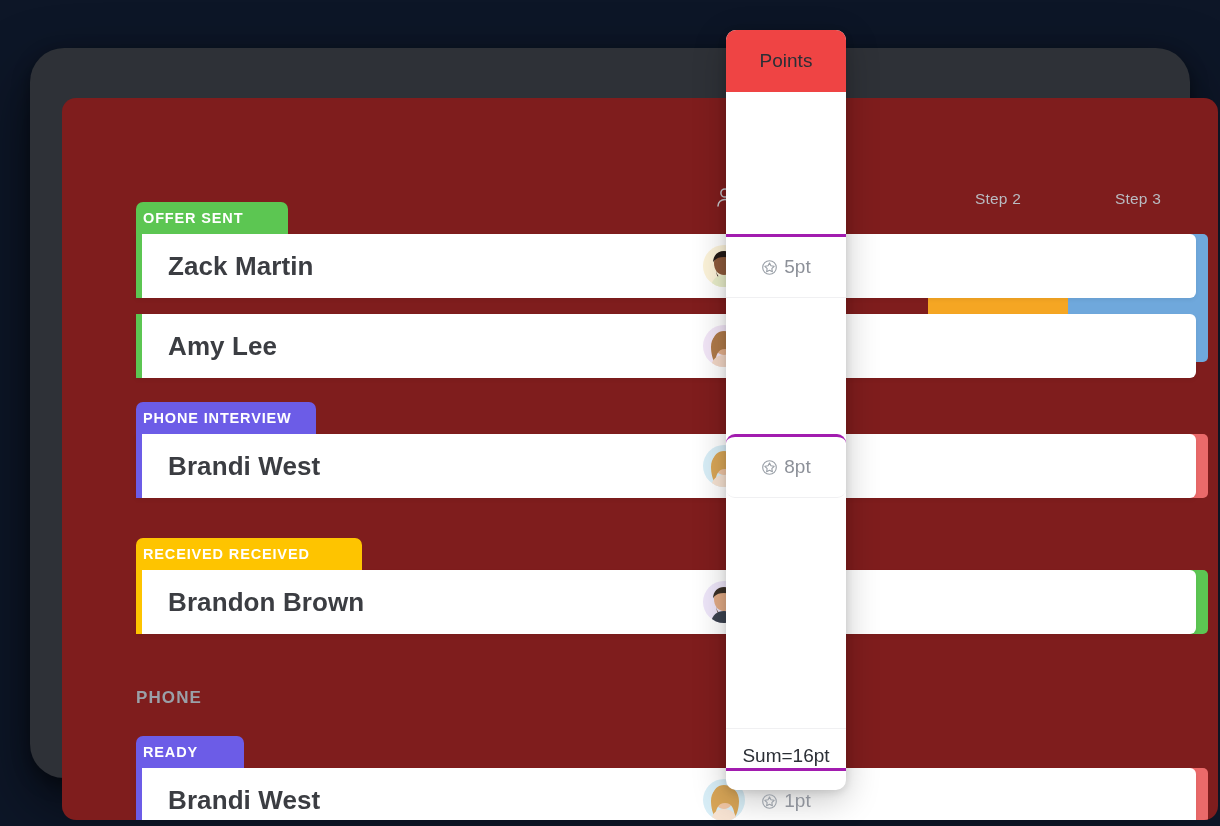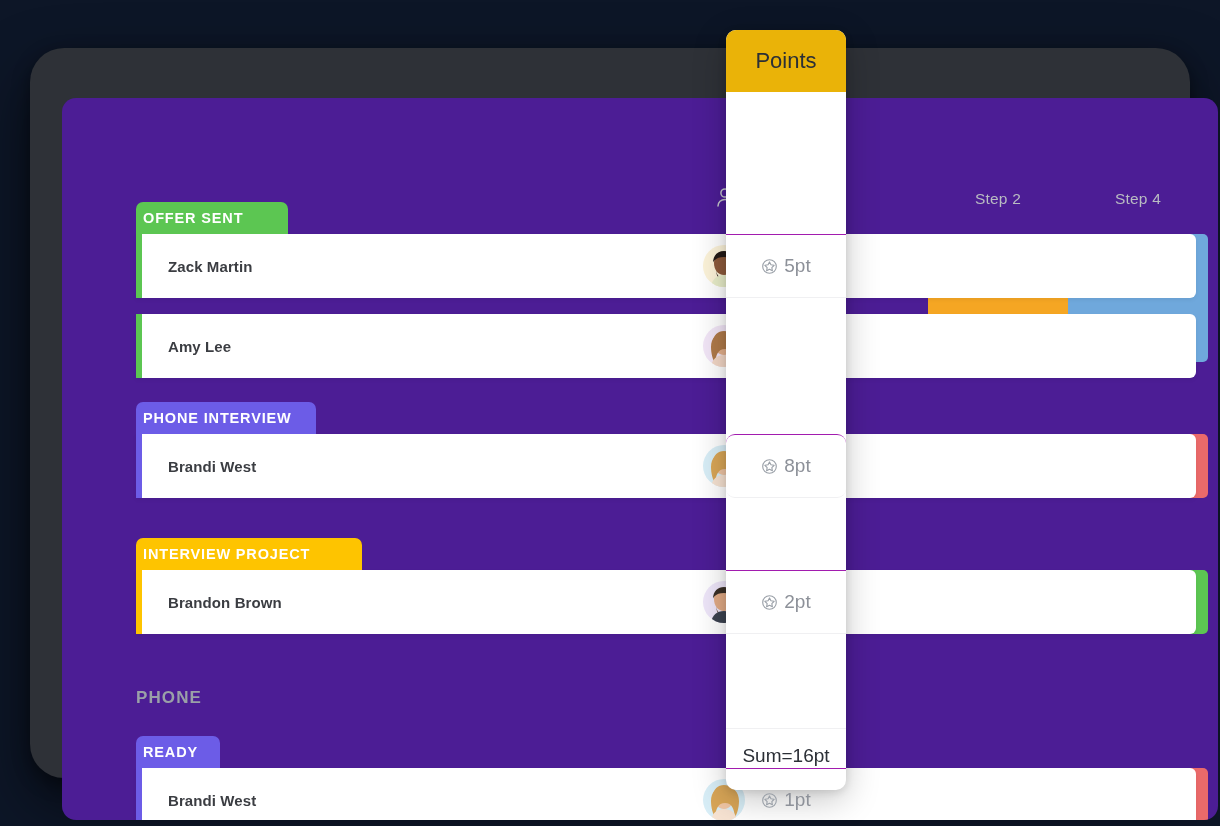--- a/index.html
+++ b/index.html
@@ -16,21 +16,21 @@
     left: 30px; top: 48px;
     width: 1160px; height: 730px;
     background: #2e3137;
     border-radius: 34px;
     box-shadow: 0 26px 60px rgba(0,0,0,.55), 0 6px 18px rgba(0,0,0,.4);
   }
   #device-screen {
     position: absolute;
     left: 32px; top: 50px;
     width: 1156px; height: 722px;
-    background: #4c1d95;
+    background: #7f1d1d;
     border-radius: 14px;
     overflow: hidden;
   }
 
   
   .board { position: absolute; inset: 0; }
 
   .col-head {
     position: absolute;
     top: 92px;
@@ -74,21 +74,21 @@
   .row.first { border-top-right-radius: 6px; }
   .row .bar {
     position: absolute; left: 0; top: 0;
     width: 6px; height: 100%;
   }
   .row.first .bar { border-radius: 0; }
   .row .name {
     position: absolute;
     left: 32px; top: 50%;
     transform: translateY(-50%);
-    font-size: 15px;
+    font-size: 26px;
     font-weight: bold;
     color: #3b3d42;
     letter-spacing: .1px;
   }
   .row .avatar {
     position: absolute;
     left: 567px; top: 50%;
     transform: translateY(-50%);
     width: 42px; height: 42px;
     border-radius: 50%;
@@ -127,35 +127,35 @@
     position: absolute;
     left: 726px; top: 30px;
     width: 120px; height: 760px;
     background: #fff;
     border-radius: 10px;
     box-shadow: 0 10px 34px rgba(0,0,0,.22), 0 2px 8px rgba(0,0,0,.12);
     z-index: 50;
   }
   #points-header {
     height: 62px;
-    background: #eab308;
+    background: #ef4444;
     border-radius: 10px 10px 0 0;
     display: flex; align-items: center; justify-content: center;
-    font-size: 22px;
+    font-size: 19px;
     color: #2b2f36;
   }
   #points-body { position: relative; height: 636px; }
   .pt-cell {
     position: absolute;
     left: 0; width: 120px; height: 64px;
     display: flex; align-items: center; justify-content: center;
     gap: 6px;
     font-size: 19px;
     color: #8d9199;
-    border-top: 1px solid #a21caf;
+    border-top: 3px solid #a21caf;
     border-bottom: 1px solid #f0f0f2;
   }
   .pt-cell .star-icon { display: block; }
   #points-footer {
     height: 54px;
     background: #fff;
     border-top: 1px solid #f0f0f2;
     border-radius: 0 0 10px 10px;
     display: flex; align-items: center; justify-content: center;
     font-size: 19px;
@@ -171,21 +171,21 @@
 
       <div id="head-person" class="col-head">
         <span class="person-icon">
           <svg width="20" height="22" viewBox="0 0 20 22" fill="none" stroke="#c3c6cb" stroke-width="1.5" stroke-linecap="round">
             <circle cx="10" cy="7" r="4.1"></circle>
             <path d="M3 20c0-3.9 3.1-6.6 7-6.6s7 2.7 7 6.6"></path>
           </svg>
         </span>
       </div>
       <div id="head-step2" class="col-head">Step 2</div>
-      <div id="head-step3" class="col-head">Step 4</div>
+      <div id="head-step3" class="col-head">Step 3</div>
 
       <div id="rows-host">
           <div class="group-badge" style="background: rgb(92, 198, 82); top: 104px; width: 152px;">OFFER SENT</div>
           <div class="row first" style="top: 136px;">
             <div class="bar" style="background: rgb(92, 198, 82);"></div>
             <div class="name">Zack Martin</div>
             <div class="avatar">
               <svg width="42" height="42" viewBox="0 0 42 42">
     <rect width="42" height="42" fill="#fcf3d9"></rect>
     <path d="M21 8c6 0 10 4 10 10s-4 12-10 12-10-5-10-12S15 8 21 8z" fill="#8d5a3b"></path>
@@ -221,38 +221,38 @@
     <rect width="42" height="42" fill="#d8eef7"></rect>
     <path d="M21 8c6 0 10 4 10 10s-4 12-10 12-10-5-10-12S15 8 21 8z" fill="#f0c6a5"></path>
     <path d="M10 18c0-8 5-12 11-12s11 4 11 12c0-1-2-6-11-6s-11 5-11 6z" fill="#d9a657"></path>
     <path d="M8 22c0-9 6-15 14-15s14 6 14 15c0 7-2 13-4 16-1-8-3-14-10-14s-9 6-10 14c-2-3-4-9-4-16z" fill="#d9a657"></path>
     <path d="M8 42c1-8 6-12 13-12s12 4 13 12z" fill="#f7e3d2"></path>
   </svg>
             </div>
           </div>
           <div class="status s2 solo" style="background: rgb(245, 166, 35); top: 336px;">At risk</div>
           <div class="status s3 top bot" style="background: rgb(234, 106, 106); top: 336px; border-radius: 0px 5px 5px 0px;">Stuck</div>
-          <div class="group-badge" style="background: rgb(254, 196, 0); top: 440px; width: 226px;">INTERVIEW PROJECT</div>
+          <div class="group-badge" style="background: rgb(254, 196, 0); top: 440px; width: 226px;">RECEIVED RECEIVED</div>
           <div class="row first" style="top: 472px;">
             <div class="bar" style="background: rgb(254, 196, 0);"></div>
             <div class="name">Brandon Brown</div>
             <div class="avatar">
               <svg width="42" height="42" viewBox="0 0 42 42">
     <rect width="42" height="42" fill="#eee6f9"></rect>
     <path d="M21 8c6 0 10 4 10 10s-4 12-10 12-10-5-10-12S15 8 21 8z" fill="#e2ab86"></path>
     <path d="M10 18c0-8 5-12 11-12s11 4 11 12c0-1-2-6-11-6s-11 5-11 6z" fill="#3a3027"></path>
     <path d="M13 24c0 6 4 10 9 10s9-4 9-10c0 8-4 12-9 12s-9-4-9-12z" fill="#5c4a3a"></path>
     <path d="M8 42c1-8 6-12 13-12s12 4 13 12z" fill="#3c4350"></path>
   </svg>
             </div>
           </div>
           <div class="status s2 solo" style="background: rgb(111, 168, 220); top: 472px;">Pending</div>
           <div class="status s3 top bot" style="background: rgb(92, 198, 82); top: 472px; border-radius: 0px 5px 5px 0px;">Done</div>
           <div class="section-title" style="top: 590px;">PHONE</div>
-          <div class="group-badge" style="background: rgb(108, 92, 231); top: 638px; width: 84px;">READY</div>
+          <div class="group-badge" style="background: rgb(108, 92, 231); top: 638px; width: 108px;">READY</div>
           <div class="row first" style="top: 670px;">
             <div class="bar" style="background: rgb(108, 92, 231);"></div>
             <div class="name">Brandi West</div>
             <div class="avatar">
               <svg width="42" height="42" viewBox="0 0 42 42">
     <rect width="42" height="42" fill="#d8eef7"></rect>
     <path d="M21 8c6 0 10 4 10 10s-4 12-10 12-10-5-10-12S15 8 21 8z" fill="#f0c6a5"></path>
     <path d="M10 18c0-8 5-12 11-12s11 4 11 12c0-1-2-6-11-6s-11 5-11 6z" fill="#d9a657"></path>
     <path d="M8 22c0-9 6-15 14-15s14 6 14 15c0 7-2 13-4 16-1-8-3-14-10-14s-9 6-10 14c-2-3-4-9-4-16z" fill="#d9a657"></path>
     <path d="M8 42c1-8 6-12 13-12s12 4 13 12z" fill="#f7e3d2"></path>
@@ -277,27 +277,20 @@
     </svg>
         <span>5pt</span>
       </div>
       <div class="pt-cell" style="top: 342px; border-radius: 9px;">
         <svg class="star-icon" width="17" height="17" viewBox="0 0 20 20" fill="none" stroke="#9aa0a8" stroke-width="1.3">
       <circle cx="10" cy="10" r="8"></circle>
       <path d="M10 4.6l1.7 3.4 3.8.55-2.75 2.7.65 3.8L10 13.2l-3.4 1.85.65-3.8L4.5 8.55 8.3 8z" stroke-linejoin="round"></path>
     </svg>
         <span>8pt</span>
       </div>
-      <div class="pt-cell" style="top: 478px;">
-        <svg class="star-icon" width="17" height="17" viewBox="0 0 20 20" fill="none" stroke="#9aa0a8" stroke-width="1.3">
-      <circle cx="10" cy="10" r="8"></circle>
-      <path d="M10 4.6l1.7 3.4 3.8.55-2.75 2.7.65 3.8L10 13.2l-3.4 1.85.65-3.8L4.5 8.55 8.3 8z" stroke-linejoin="round"></path>
-    </svg>
-        <span>2pt</span>
-      </div>
       <div class="pt-cell" style="top: 676px;">
         <svg class="star-icon" width="17" height="17" viewBox="0 0 20 20" fill="none" stroke="#9aa0a8" stroke-width="1.3">
       <circle cx="10" cy="10" r="8"></circle>
       <path d="M10 4.6l1.7 3.4 3.8.55-2.75 2.7.65 3.8L10 13.2l-3.4 1.85.65-3.8L4.5 8.55 8.3 8z" stroke-linejoin="round"></path>
     </svg>
         <span>1pt</span>
       </div>
     </div>
   <div id="points-footer">Sum=16pt</div>
 </div>

